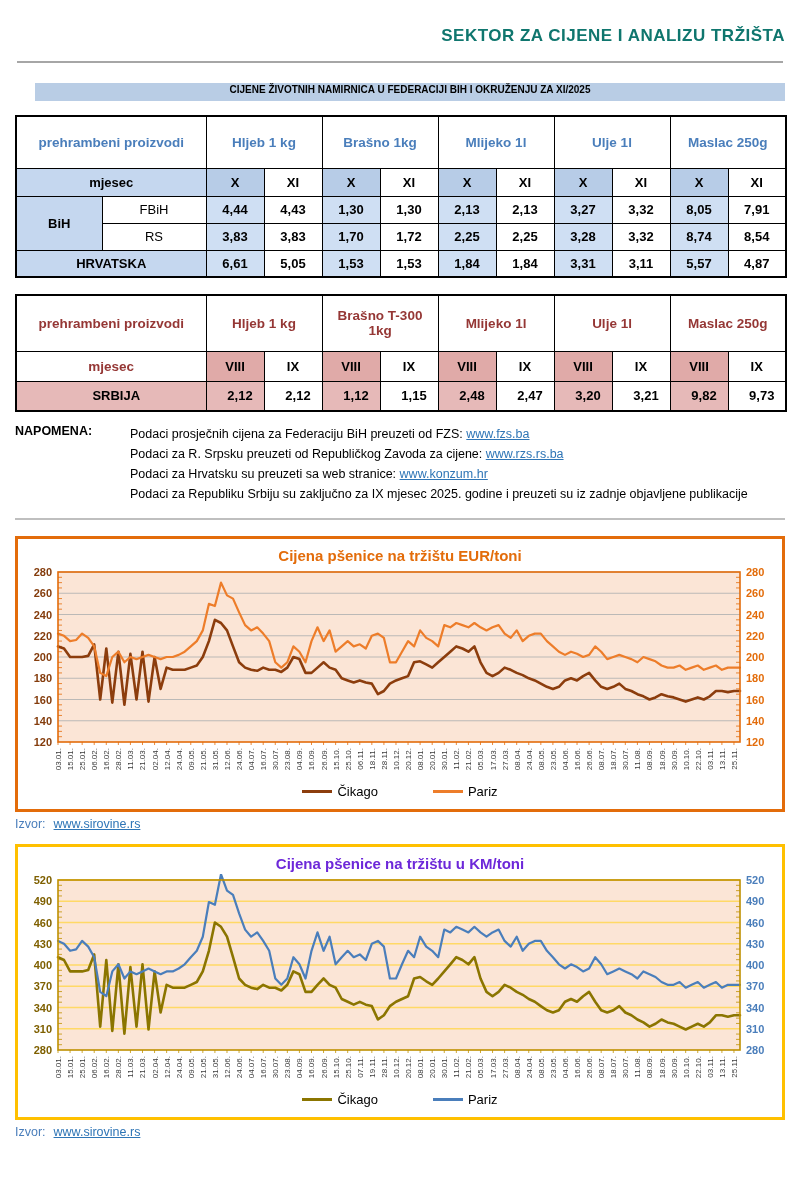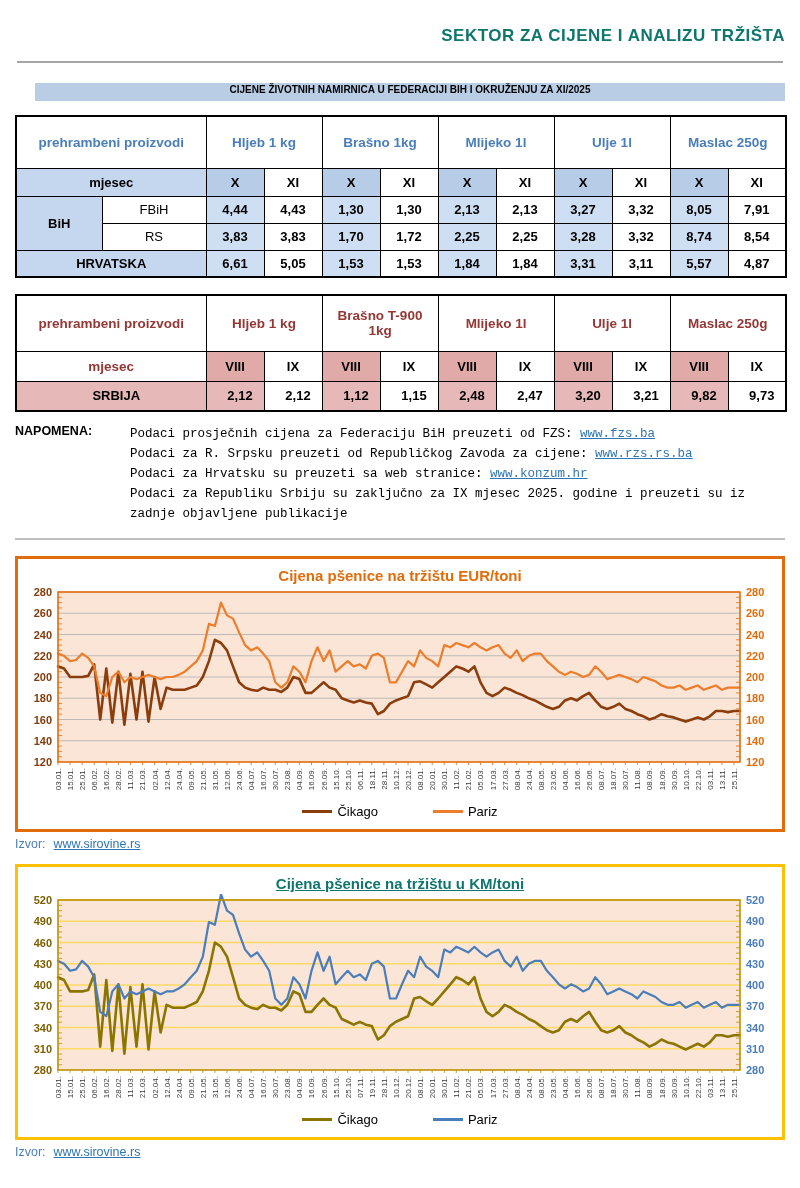--- a/index.html
+++ b/index.html
@@ -31,21 +31,21 @@
   .t2 .c-prod { color:#953735; font-size:13.5px; font-weight:bold; height:56px; }
   .t2 .r-month th, .t2 .r-month td { height:30px; font-weight:bold; }
   .t2 .r-month .c-prod { height:30px; }
   .t2 .r-data td { height:30px;padding-left:12px; }
   .m-viii { background:#e0aaa8; }
   .d-viii { background:#e6b9b8; }
   .lblcell2 { background:#e6b9b8; font-weight:bold; }
 
   .notes { display:flex; margin-top:12px; font-size:12.5px; }
   .notes-label { font-weight:bold; width:115px; flex:0 0 115px; }
-  .notes-lines div { line-height:20px;font-family:Liberation Mono, monospace; }
+  .notes-lines div { line-height:20px; }
   a.lnk { color:#2e75b6; text-decoration:underline; cursor:pointer; }
 
   .mid-rule { border:none; border-top:2px solid #bfbfbf; margin:14px 0 16px; }
 
   .chart-box { border:3px solid #e36c0a; padding:4px 6px 2px; width:770px; }
   .chart-title { text-align:center; font-weight:bold; font-size:15px; margin:4px 0 2px; }
   .chart-svg { display:block; width:100%; height:auto; }
   .legend { display:flex; justify-content:center; gap:55px; font-size:13px;
     padding:2px 0 8px; align-items:center; }
   .legend-item { display:flex; align-items:center; }
@@ -155,21 +155,21 @@
         <col style="width:58px">
         <col style="width:58px">
         <col style="width:58px">
         <col style="width:58px">
         <col style="width:58px">
       </colgroup>
     <tbody id="t2-body">
         <tr>
           <th class="c-prod">prehrambeni proizvodi</th>
           <th class="c-prod" colspan="2">Hljeb 1 kg</th>
-          <th class="c-prod" colspan="2">Brašno T-900 1kg</th>
+          <th class="c-prod" colspan="2">Brašno T-300 1kg</th>
           <th class="c-prod" colspan="2">Mlijeko  1l</th>
           <th class="c-prod" colspan="2">Ulje 1l</th>
           <th class="c-prod" colspan="2">Maslac 250g</th>
         </tr>
         <tr class="r-month">
           <th class="c-prod">mjesec</th>
           <td class="m-viii">VIII</td>
           <td>IX</td>
           <td class="m-viii">VIII</td>
           <td>IX</td>
@@ -413,21 +413,21 @@
           <span class="swatch" style="background: rgb(237, 125, 42);"></span>
           <span>Pariz</span>
         </div>
       </div>
   </div>
   <div class="izvor">
     <span>Izvor:</span><a class="lnk">www.sirovine.rs</a>
   </div>
 
   <div class="chart-box" id="chart-box-1" style="border-color: rgb(255, 192, 0);">
-    <div class="chart-title" style="color: #0f766e; text-decoration: underline;">Cijena pšenice na tržištu u KM/toni</div>
+    <div class="chart-title" style="color: #6d28d9;">Cijena pšenice na tržištu u KM/toni</div>
     <svg class="chart-svg" viewBox="0 0 752 216">
         <rect x="34" y="6" width="682" height="170" fill="#fbe5d6"></rect>
         <text x="28" y="180" text-anchor="end" font-size="11" font-weight="bold" fill="#7f6000">280</text>
         <text x="722" y="180" text-anchor="start" font-size="11" font-weight="bold" fill="#4a7ebb">280</text>
         <line x1="34" y1="170.6875" x2="38" y2="170.6875" stroke="#bf9000" stroke-width="0.8"></line>
         <line x1="712" y1="170.6875" x2="716" y2="170.6875" stroke="#bf9000" stroke-width="0.8"></line>
         <line x1="34" y1="165.375" x2="38" y2="165.375" stroke="#bf9000" stroke-width="0.8"></line>
         <line x1="712" y1="165.375" x2="716" y2="165.375" stroke="#bf9000" stroke-width="0.8"></line>
         <line x1="34" y1="160.0625" x2="38" y2="160.0625" stroke="#bf9000" stroke-width="0.8"></line>
         <line x1="712" y1="160.0625" x2="716" y2="160.0625" stroke="#bf9000" stroke-width="0.8"></line>

